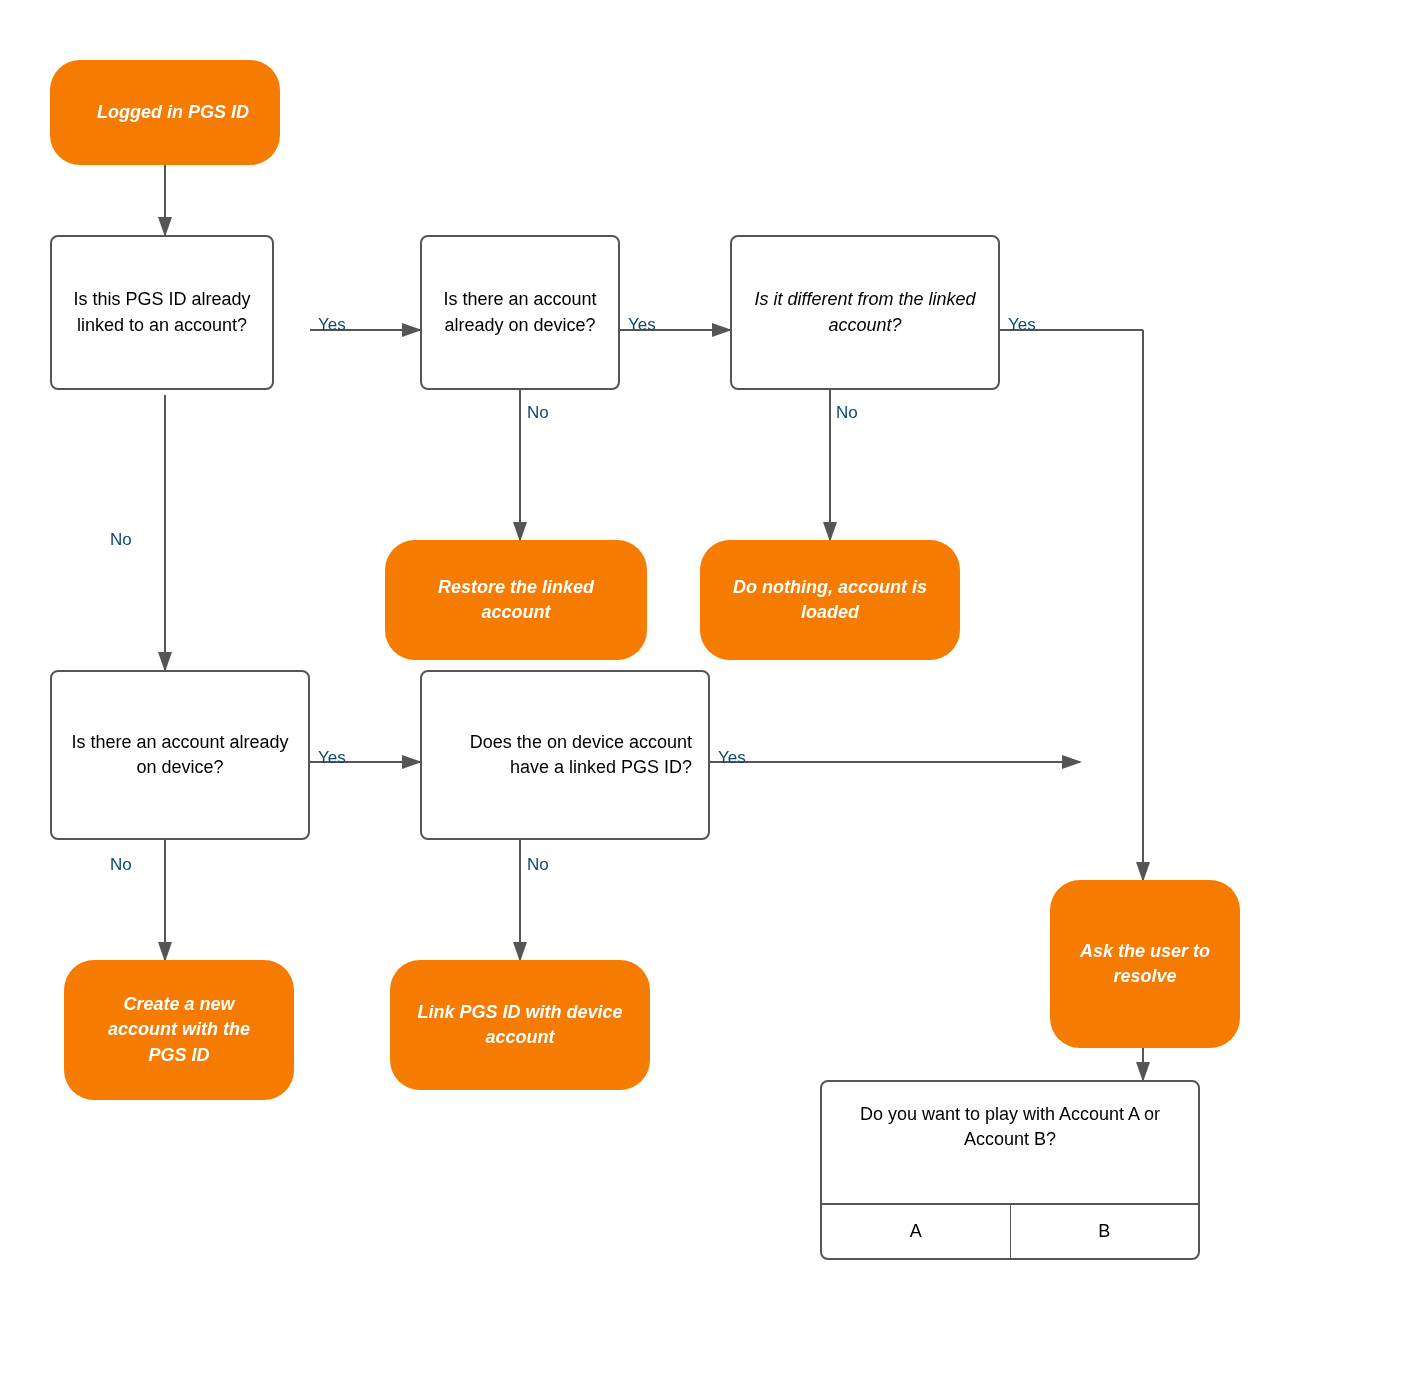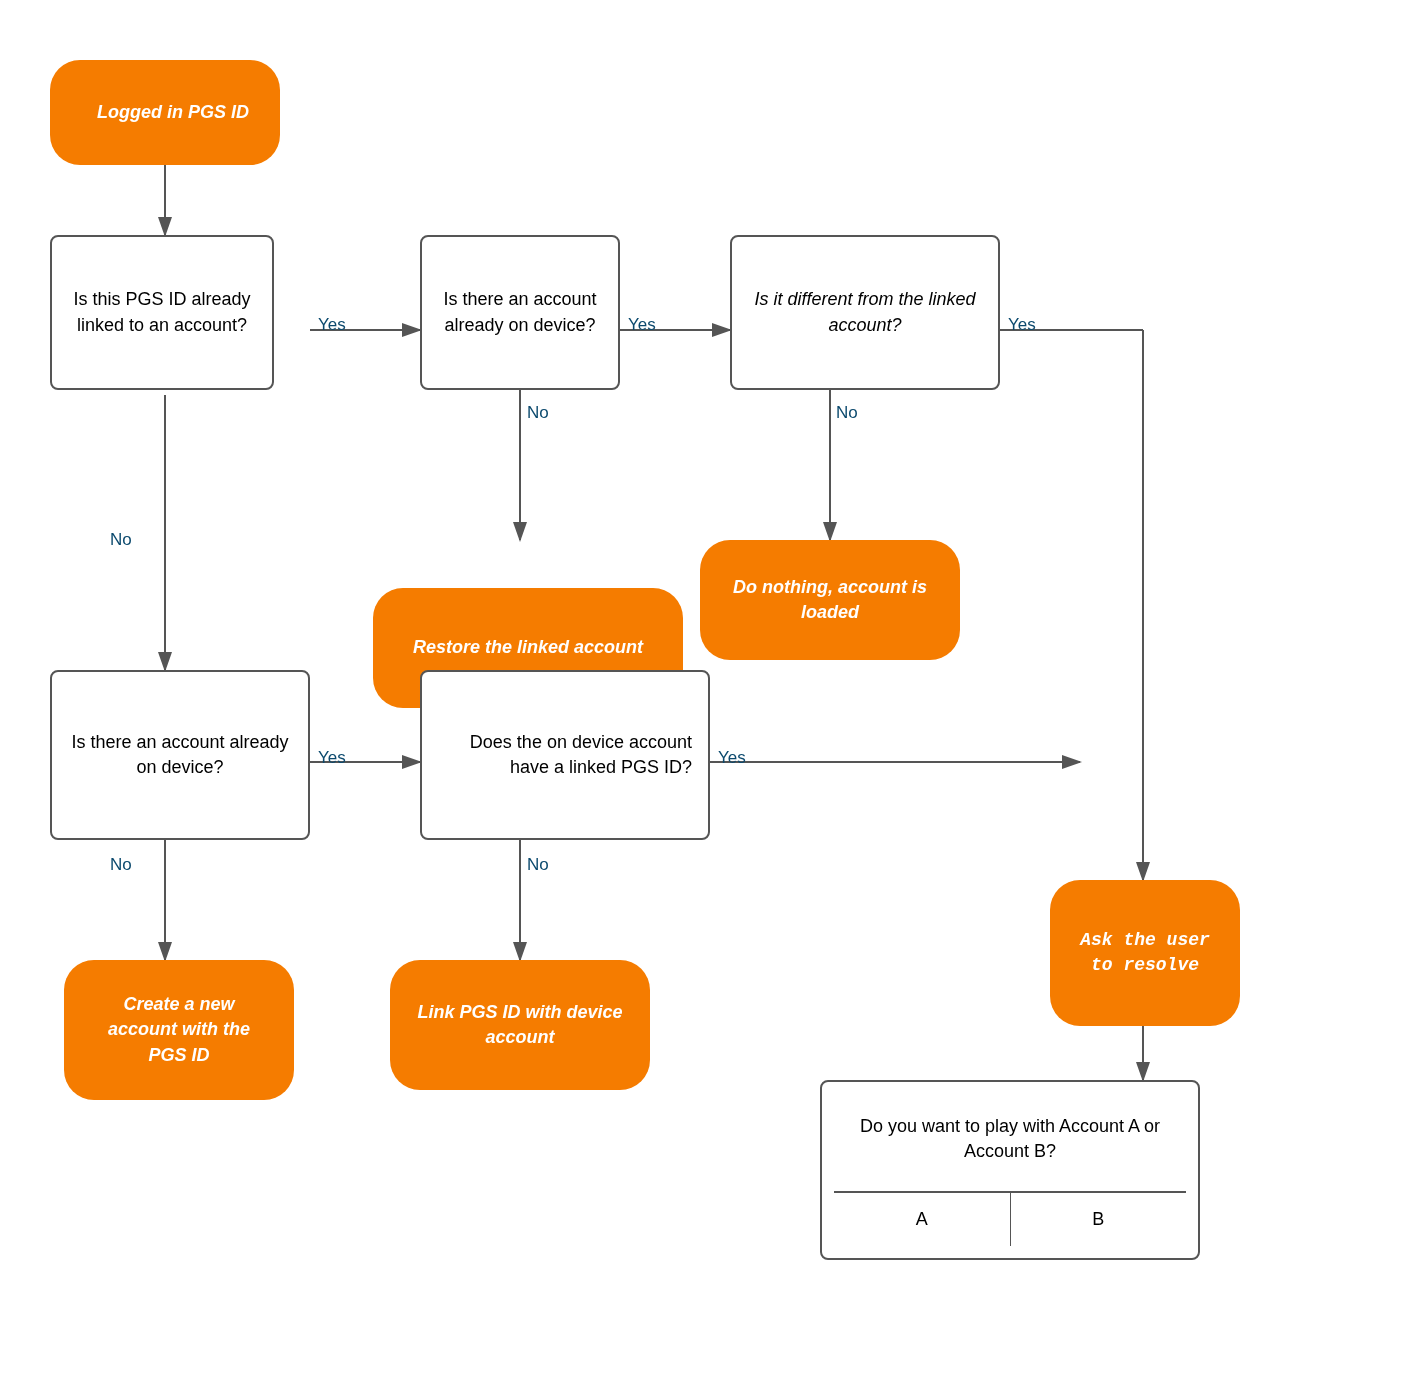--- a/index.html
+++ b/index.html
@@ -37,21 +37,21 @@
       color: #fff;
       font-style: italic;
       font-weight: bold;
       padding: 18px 24px;
     }
     .node-dialog {
       background: #fff;
       border: 2px solid #555;
       border-radius: 8px;
       flex-direction: column;
-      padding: 12px;
+      padding: 0;
       overflow: hidden;
     }
     .dialog-body {
       padding: 20px 24px;
       font-size: 18px;
       text-align: center;
       flex: 1;
     }
     .dialog-buttons {
       display: flex;
@@ -135,37 +135,37 @@
   </div>
 
   <div class="node node-diamond-box" style="left:420px; top:235px; width:200px; height:155px;">
     <span>Is there an account already on device?</span>
   </div>
 
   <div class="node node-diamond-box" style="left:730px; top:235px; width:270px; height:155px;font-style:italic;">
     <span>Is it different from the linked account?</span>
   </div>
 
-  <div class="node node-orange" style="left:373px; top:540px; width:310px; height:120px;margin-top:48px;">
+  <div class="node node-orange" style="left:385px; top:540px; width:262px; height:120px;">
     <span>Restore the linked account</span>
   </div>
 
   <div class="node node-orange" style="left:700px; top:540px; width:260px; height:120px;">
     <span>Do nothing, account is loaded</span>
   </div>
 
   <div class="node node-diamond-box" style="left:50px; top:670px; width:260px; height:170px;">
     <span>Is there an account already on device?</span>
   </div>
 
   <div class="node node-diamond-box" style="left:420px; top:670px; width:290px; height:170px;text-align:right;">
     <span>Does the on device account have a linked PGS ID?</span>
   </div>
 
-  <div class="node node-orange" style="left:1050px; top:880px; width:190px; height:146px;font-family:Liberation Mono, monospace;">
+  <div class="node node-orange" style="left:1050px; top:880px; width:190px; height:168px;">
     <span>Ask the user to resolve</span>
   </div>
 
   <div class="node node-orange" style="left:64px; top:960px; width:230px; height:140px;">
     <span>Create a new account with the PGS ID</span>
   </div>
 
   <div class="node node-orange" style="left:390px; top:960px; width:260px; height:130px;">
     <span>Link PGS ID with device account</span>
   </div>

